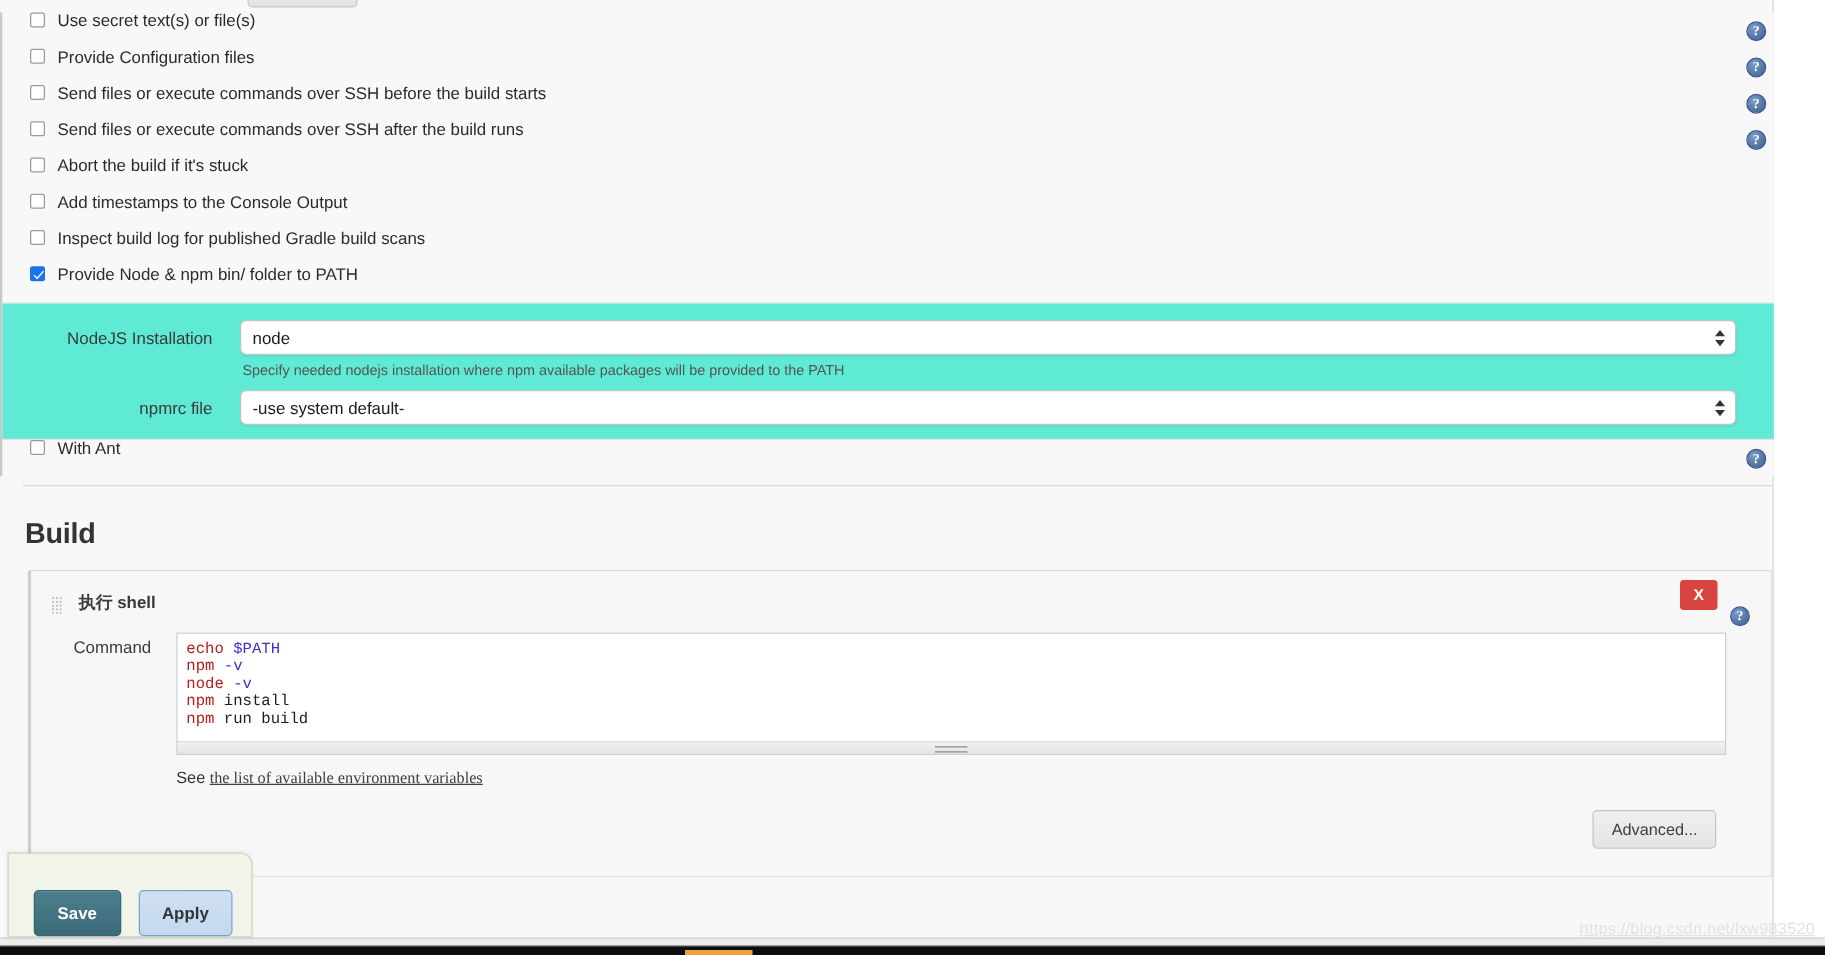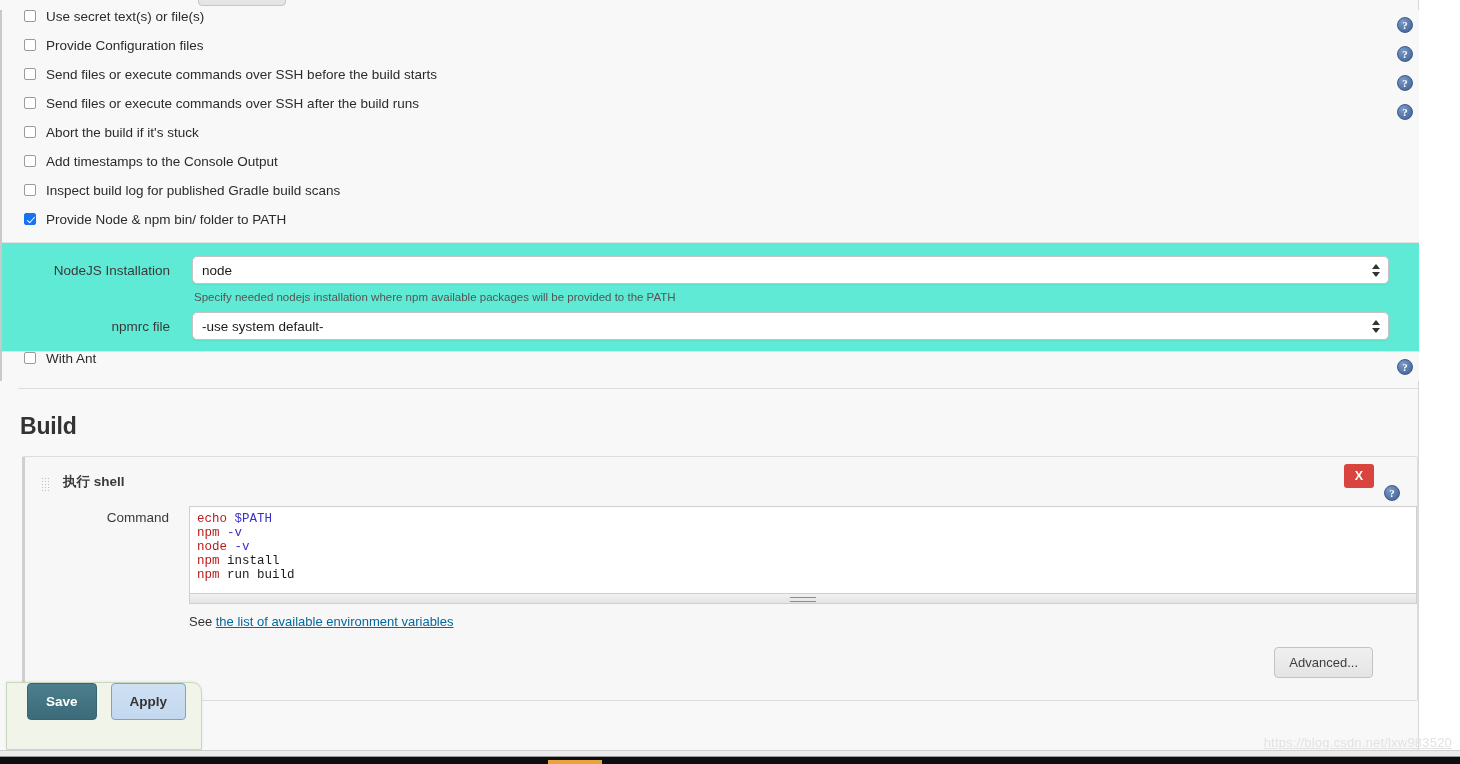--- a/index.html
+++ b/index.html
@@ -234,21 +234,20 @@
   .x-help {
     position: absolute;
     right: 17px; top: 28px;
   }
 
   
   .cmd-row {
     display: flex;
     margin-top: 15px;
     padding-left: 16px;
-    margin-left: 48px;
   }
   .cmd-label {
     width: 100px;
     text-align: right;
     padding-right: 20px;
     font-size: 13.5px;
     color: #3a3a3a;
     padding-top: 4px;
     flex: 0 0 auto;
   }
@@ -289,22 +288,23 @@
     width: 26px; height: 3px;
     border-top: 1px solid #8c8c8c;
     border-bottom: 1px solid #8c8c8c;
   }
   .see-line {
     margin-top: 10px;
     font-size: 13px;
     color: #333;
   }
   .see-line a {
-    color: #0369a1;
+    color: #404040;
     text-decoration: underline;
+    font-family: Liberation Serif, serif;
   }
 
   .adv-row {
     display: flex;
     justify-content: flex-end;
     padding-right: 44px;
     margin-top: 18px;
   }
   .adv-btn {
     background: linear-gradient(#f0f0f0, #e4e4e4);
@@ -334,21 +334,21 @@
   .float-bar {
     position: absolute;
     left: 6px; top: 682px;
     width: 196px;
     height: 68px;
     background: #f0f4e9;
     border: 1px solid #c9d8bd;
     border-radius: 0 10px 0 0;
     box-shadow: 0 -1px 3px rgba(0,0,0,.06);
     display: flex;
-    align-items: flex-start;
+    align-items: flex-end;
     gap: 14px;
     padding-left: 20px;
     z-index: 20;
   }
   .btn-save {
     background: linear-gradient(#4b7e8d, #3c6b79);
     border: 1px solid #376471;
     border-radius: 4px;
     color: #fff;
     font-size: 13.5px;

